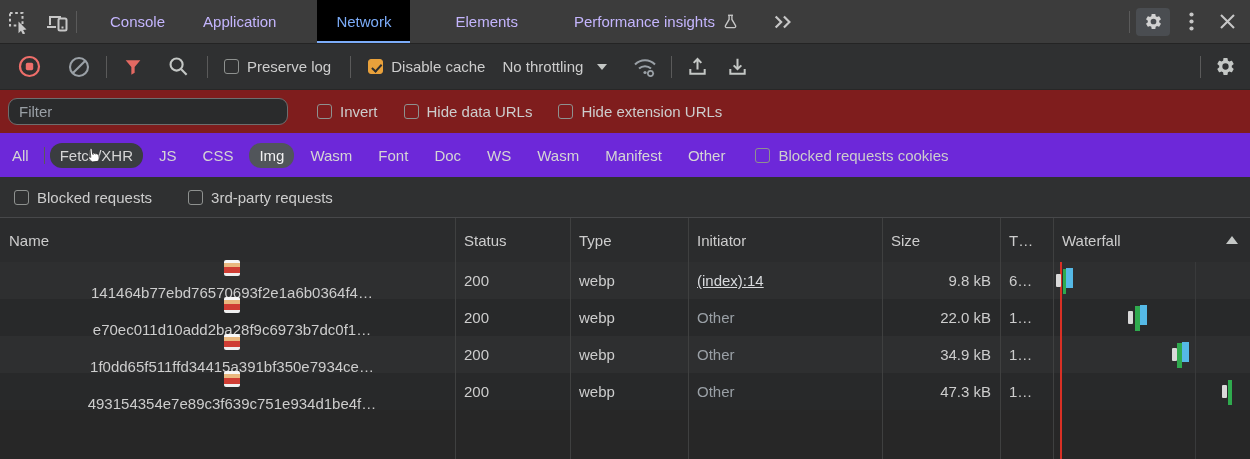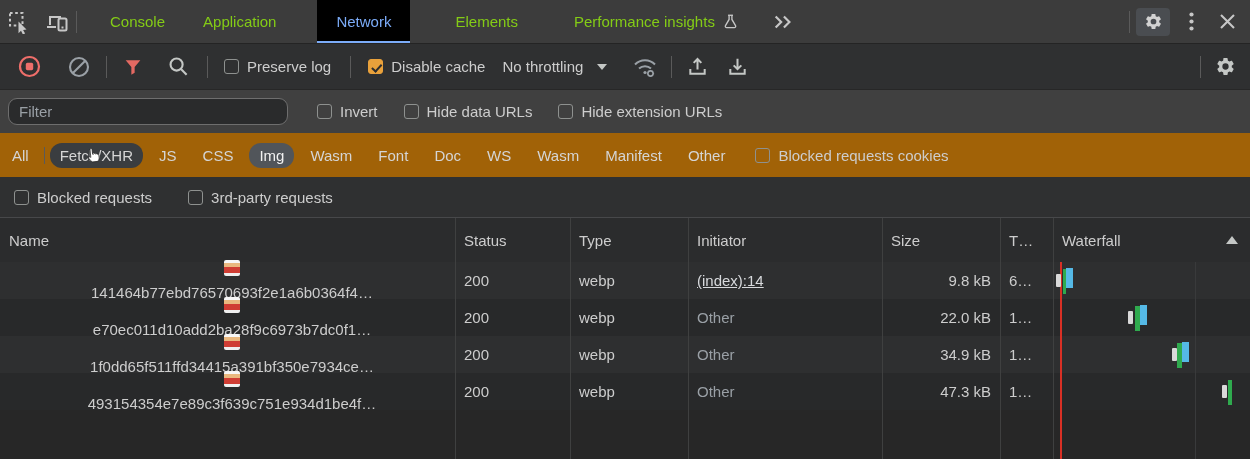--- a/index.html
+++ b/index.html
@@ -8,46 +8,46 @@
     position:relative; width:1250px; height:459px; overflow:hidden;
     background:#282828; color:var(--text,#cdcdcd); font-size:15px;
     -webkit-font-smoothing:antialiased;
   }
   svg { display:block; }
 
   
   .tabbar { height:44px; background:#3c3c3c; display:flex; align-items:stretch; border-bottom:1px solid #242424; }
   .tabbar .icon-btn { display:flex; align-items:center; justify-content:center; width:38px; cursor:pointer; }
   .vsep { width:1px; height:22px; background:#5a5a5a; align-self:center; }
-  .tab { display:flex; align-items:center; gap:7px; padding:0 19px; color:#84cc16; cursor:pointer; }
+  .tab { display:flex; align-items:center; gap:7px; padding:0 19px; color:#c4b5fd; cursor:pointer; }
   .tab.active { background:#000000; color:var(--accent,#7cacf8); box-shadow:inset 0 -2px 0 var(--accent,#7cacf8); }
   .tab-more { display:flex; align-items:center; padding:0 14px; cursor:pointer; }
   .tabbar-right { margin-left:auto; display:flex; align-items:center; gap:6px; padding-right:8px; }
   .gear-btn { display:flex; align-items:center; justify-content:center; width:34px; height:28px; background:#4a4d51; border-radius:4px; cursor:pointer; }
   .plain-btn { display:flex; align-items:center; justify-content:center; width:30px; height:28px; cursor:pointer; }
 
   
   .toolbar { height:46px; background:#2f3031; display:flex; align-items:center; border-bottom:1px solid #272727; }
   .toolbar .tool { display:flex; align-items:center; justify-content:center; cursor:pointer; }
   .cb-group { display:flex; align-items:center; gap:8px; cursor:pointer; }
   .cb { width:15px; height:15px; border:1.5px solid #8e918f; border-radius:3px; background:transparent; flex:0 0 auto; }
   .cb.checked { position:relative; background:var(--checkbox_checked,#e9a13b); border-color:var(--checkbox_checked,#e9a13b); }
   .cb.checked::after { content:""; position:absolute; left:4.5px; top:1.5px; width:3.5px; height:7.5px;
     border:solid #2e2e2e; border-width:0 2px 2px 0; transform:rotate(42deg); }
   .throttle { display:flex; align-items:center; gap:14px; cursor:pointer; }
   .caret-down { width:0; height:0; border-left:5px solid transparent; border-right:5px solid transparent; border-top:6px solid #c4c7c5; }
 
   
-  .filterrow { height:43px; background:#404040; display:flex; align-items:center; }
+  .filterrow { height:43px; background:#7f1d1d; display:flex; align-items:center; }
   .filter-input { width:280px; height:27px; margin-left:8px; background:#2a2b2c; border:1px solid #6e6e6e;
     border-radius:9px; color:#e0e0e0; font-size:15px; padding:0 10px; outline:none; font-family:"Liberation Sans",sans-serif; }
   .filter-input::placeholder { color:#9aa0a6; }
 
   
-  .chipsrow { height:44px; background:#a16207; display:flex; align-items:center; position:relative; }
+  .chipsrow { height:44px; background:#6d28d9; display:flex; align-items:center; position:relative; }
   .chip { padding:4px 10px; border-radius:12px; color:#d5d5d5; cursor:pointer; white-space:nowrap; }
   .chip.hover { background:#3a3d40; }
   .chip.selected { background:#51555a; color:#f1f1f1; }
 
   
   .blockedrow { height:41px; background:#2f3031; display:flex; align-items:center; border-bottom:1px solid #47484a; }
 
   
   .table { position:relative; height:241px; background:#272727; }
   .thead { height:44px; display:flex; align-items:center; background:#2b2c2d; }

